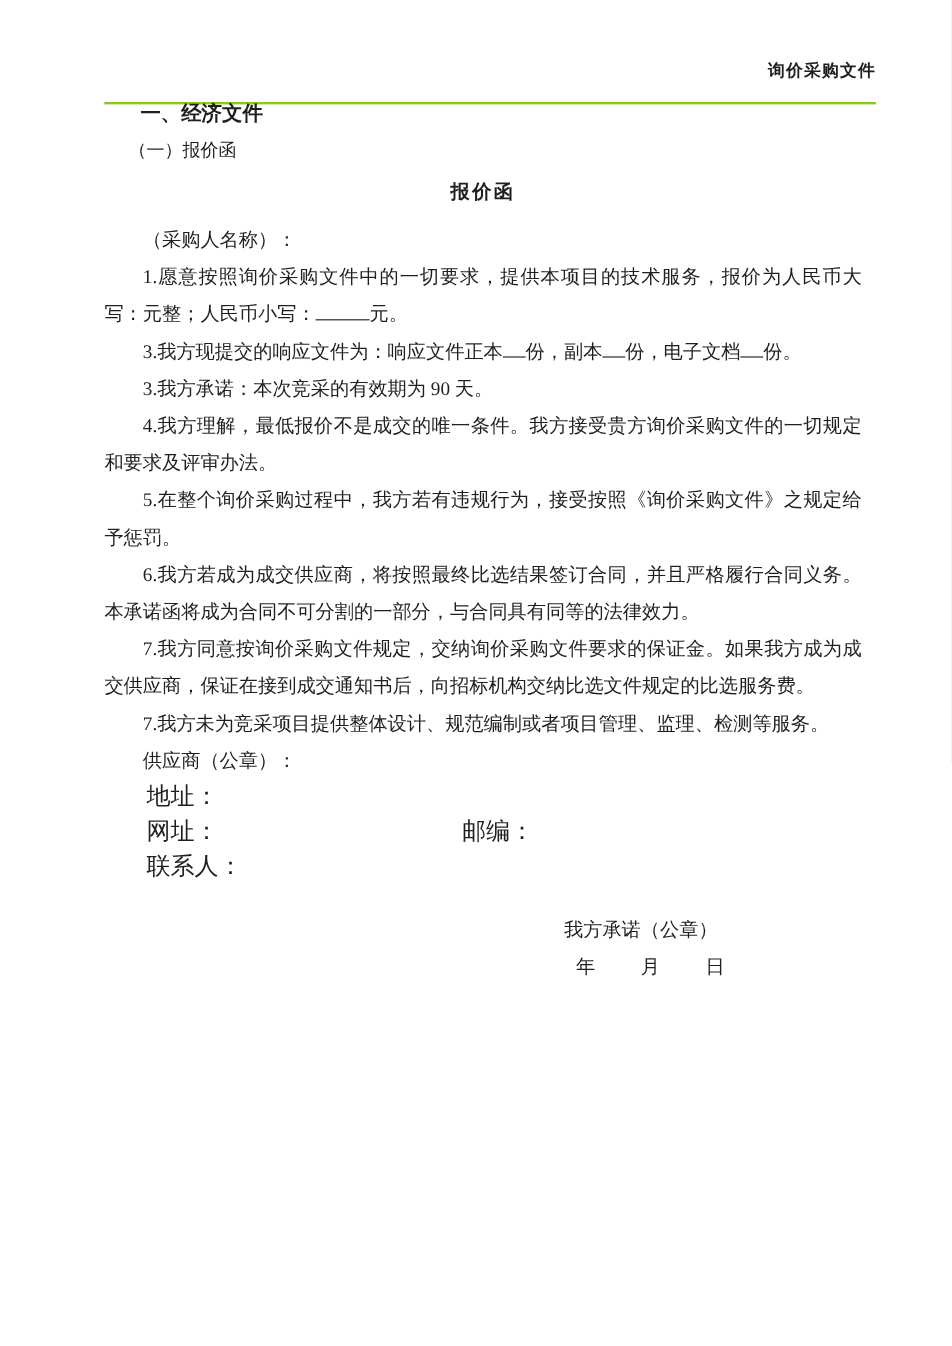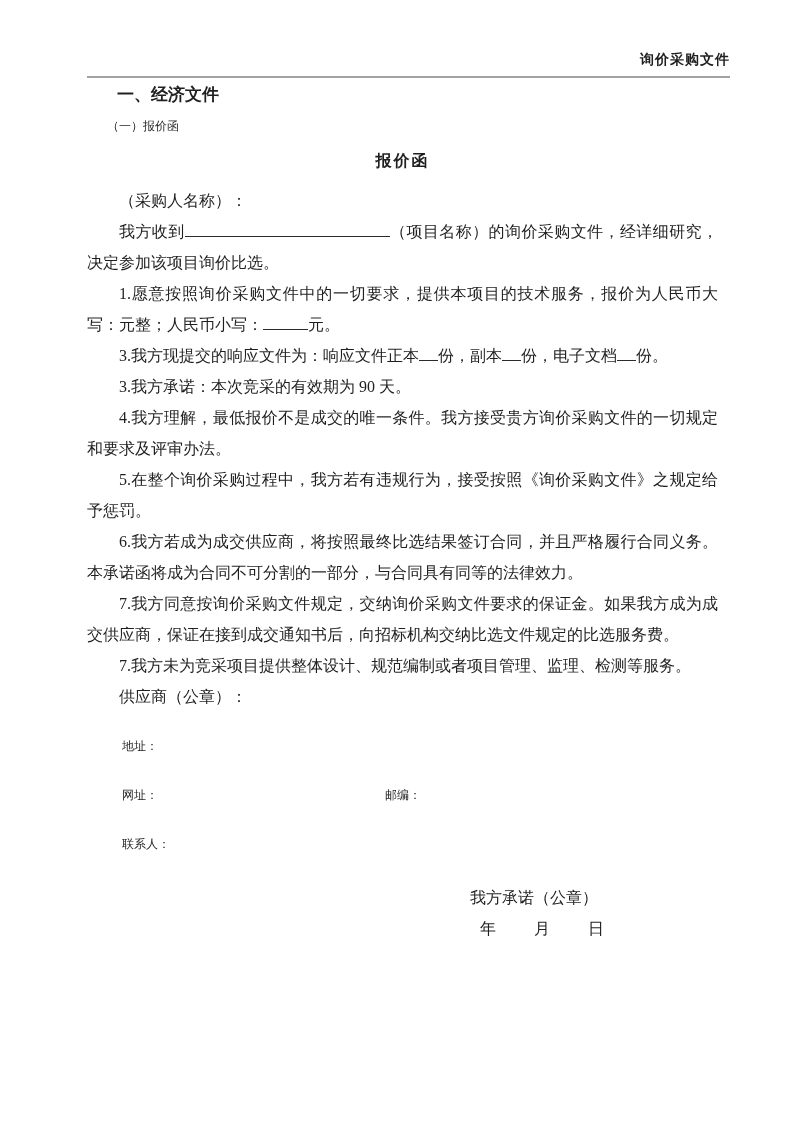--- a/index.html
+++ b/index.html
@@ -12,22 +12,22 @@
     font-family: "Liberation Serif", "DejaVu Serif", serif;
     color: #1f1f1f;
     overflow: hidden;
     box-sizing: border-box;
   }
   .header {
     position: absolute;
     left: 87px;
     top: 50px;
     width: 643px;
-    border-bottom: 2px solid #a3a3a3;
-    padding-bottom: 7px;
+    border-bottom: 2px solid #84cc16;
+    padding-bottom: 17px;
     text-align: right;
   }
   .header-title {
     font-size: 14px;
     font-weight: bold;
     letter-spacing: 1px;
   }
   .content {
     position: absolute;
     left: 87px;
@@ -36,21 +36,21 @@
   }
   .section-heading {
     margin: 0 0 0 30px;
     font-family: "Liberation Sans", "DejaVu Sans", sans-serif;
     font-size: 17px;
     line-height: 22px;
     font-weight: bold;
   }
   .subsection-heading {
     margin: 9px 0 0 20px;
-    font-size: 12px;
+    font-size: 15px;
     line-height: 22px;
     font-weight: normal;
   }
   .doc-title {
     margin: 10px 0 0 0;
     font-size: 16px;
     line-height: 27px;
     font-weight: bold;
     text-align: center;
     letter-spacing: 2px;
@@ -64,24 +64,23 @@
     text-indent: 32px;
   }
   .blank {
     display: inline-block;
     height: 15px;
     border-bottom: 1.5px solid #2b2b2b;
     vertical-align: baseline;
   }
   .fields { margin-left: 35px; }
   .field-row {
-    font-size: 12px;
+    font-size: 20px;
     line-height: 29px;
     height: 29px;
-    margin-top: 20px;
   }
   .field-label { display: inline-block; }
   .field-row .field-label:first-child { width: 263px; }
   .signature {
     margin-top: 23px;
     font-size: 16px;
     line-height: 31px;
   }
   .sig-name { margin-left: 383px; }
   .sig-date { margin-left: 393px; letter-spacing: 2px; }
@@ -103,21 +102,20 @@
     <span class="header-title">询价采购文件</span>
   </div>
 
   <div class="content">
     <h2 class="section-heading">一、经济文件</h2>
     <h3 class="subsection-heading">（一）报价函</h3>
     <h1 class="doc-title">报价函</h1>
 
     <div class="paragraphs" id="paragraphs">
         <p class="para"><span>（采购人名称）：</span></p>
-        <p class="para"><span>我方收到</span><span class="blank" style="width: 205px;"></span><span>（项目名称）的询价采购文件，经详细研究，决定参加该项目询价比选。</span></p>
         <p class="para"><span>1.愿意按照询价采购文件中的一切要求，提供本项目的技术服务，报价为人民币大写：元整；人民币小写：</span><span class="blank" style="width: 45px;"></span><span>元。</span></p>
         <p class="para"><span>3.我方现提交的响应文件为：响应文件正本</span><span class="blank" style="width: 19px;"></span><span>份，副本</span><span class="blank" style="width: 19px;"></span><span>份，电子文档</span><span class="blank" style="width: 19px;"></span><span>份。</span></p>
         <p class="para"><span>3.我方承诺：本次竞采的有效期为 90 天。</span></p>
         <p class="para"><span>4.我方理解，最低报价不是成交的唯一条件。我方接受贵方询价采购文件的一切规定和要求及评审办法。</span></p>
         <p class="para"><span>5.在整个询价采购过程中，我方若有违规行为，接受按照《询价采购文件》之规定给予惩罚。</span></p>
         <p class="para"><span>6.我方若成为成交供应商，将按照最终比选结果签订合同，并且严格履行合同义务。本承诺函将成为合同不可分割的一部分，与合同具有同等的法律效力。</span></p>
         <p class="para"><span>7.我方同意按询价采购文件规定，交纳询价采购文件要求的保证金。如果我方成为成交供应商，保证在接到成交通知书后，向招标机构交纳比选文件规定的比选服务费。</span></p>
         <p class="para"><span>7.我方未为竞采项目提供整体设计、规范编制或者项目管理、监理、检测等服务。</span></p>
         <p class="para"><span>供应商（公章）：</span></p>
       </div>

